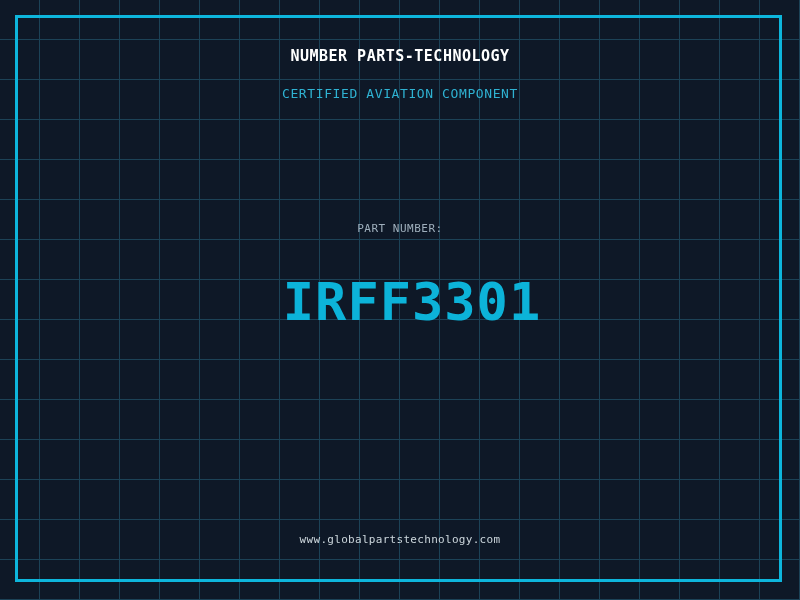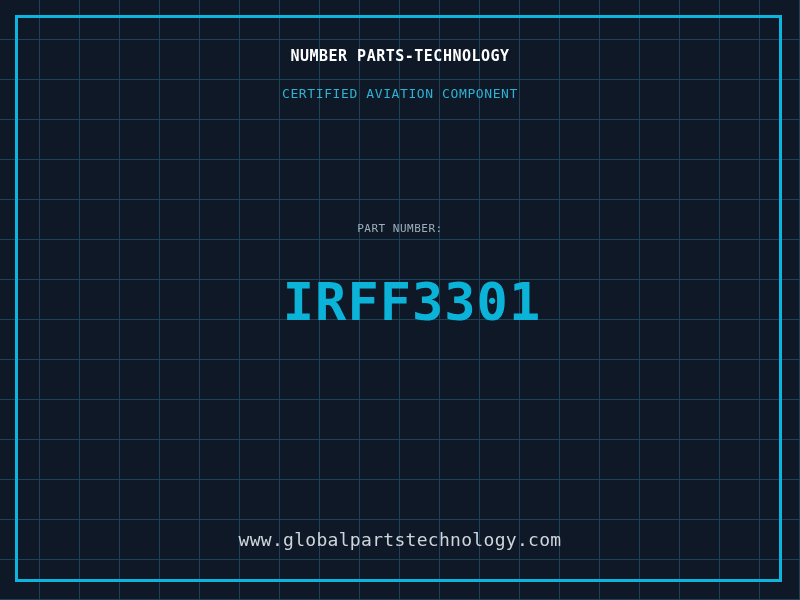--- a/index.html
+++ b/index.html
@@ -66,21 +66,21 @@
     top: 267px;
     font-size: 52px;
     line-height: 70px;
     font-weight: bold;
     letter-spacing: 1px;
     color: #0cb3d9;
     margin-left: 24px;
   }
   .website-url {
     top: 531px;
-    font-size: 18px;
+    font-size: 11px;
     line-height: 17px;
     letter-spacing: 0.3px;
     color: #ccd6dc;
   }
 </style>
 </head>
 <body>
 
 <div class="stage">
   <div class="frame"></div>

